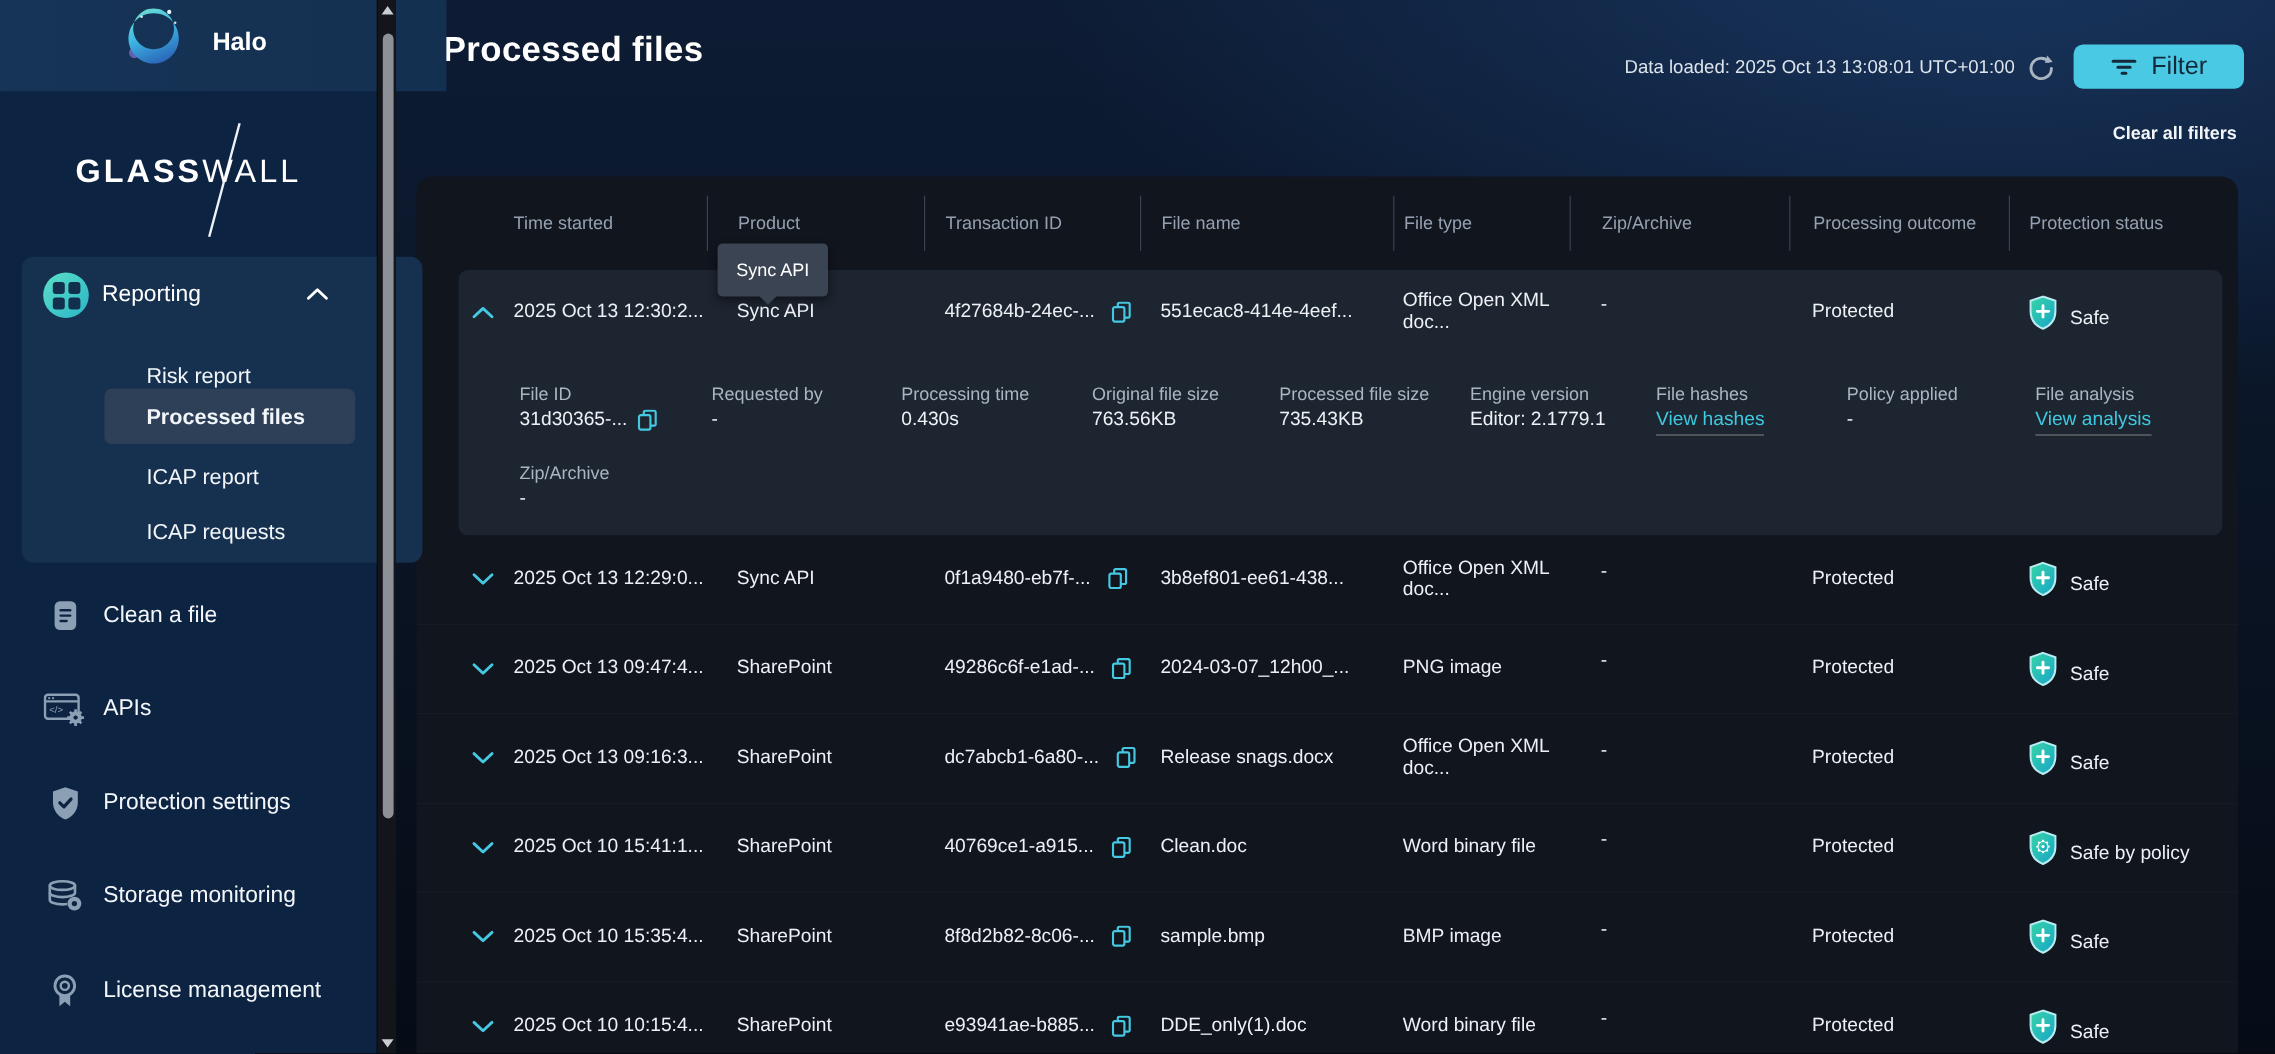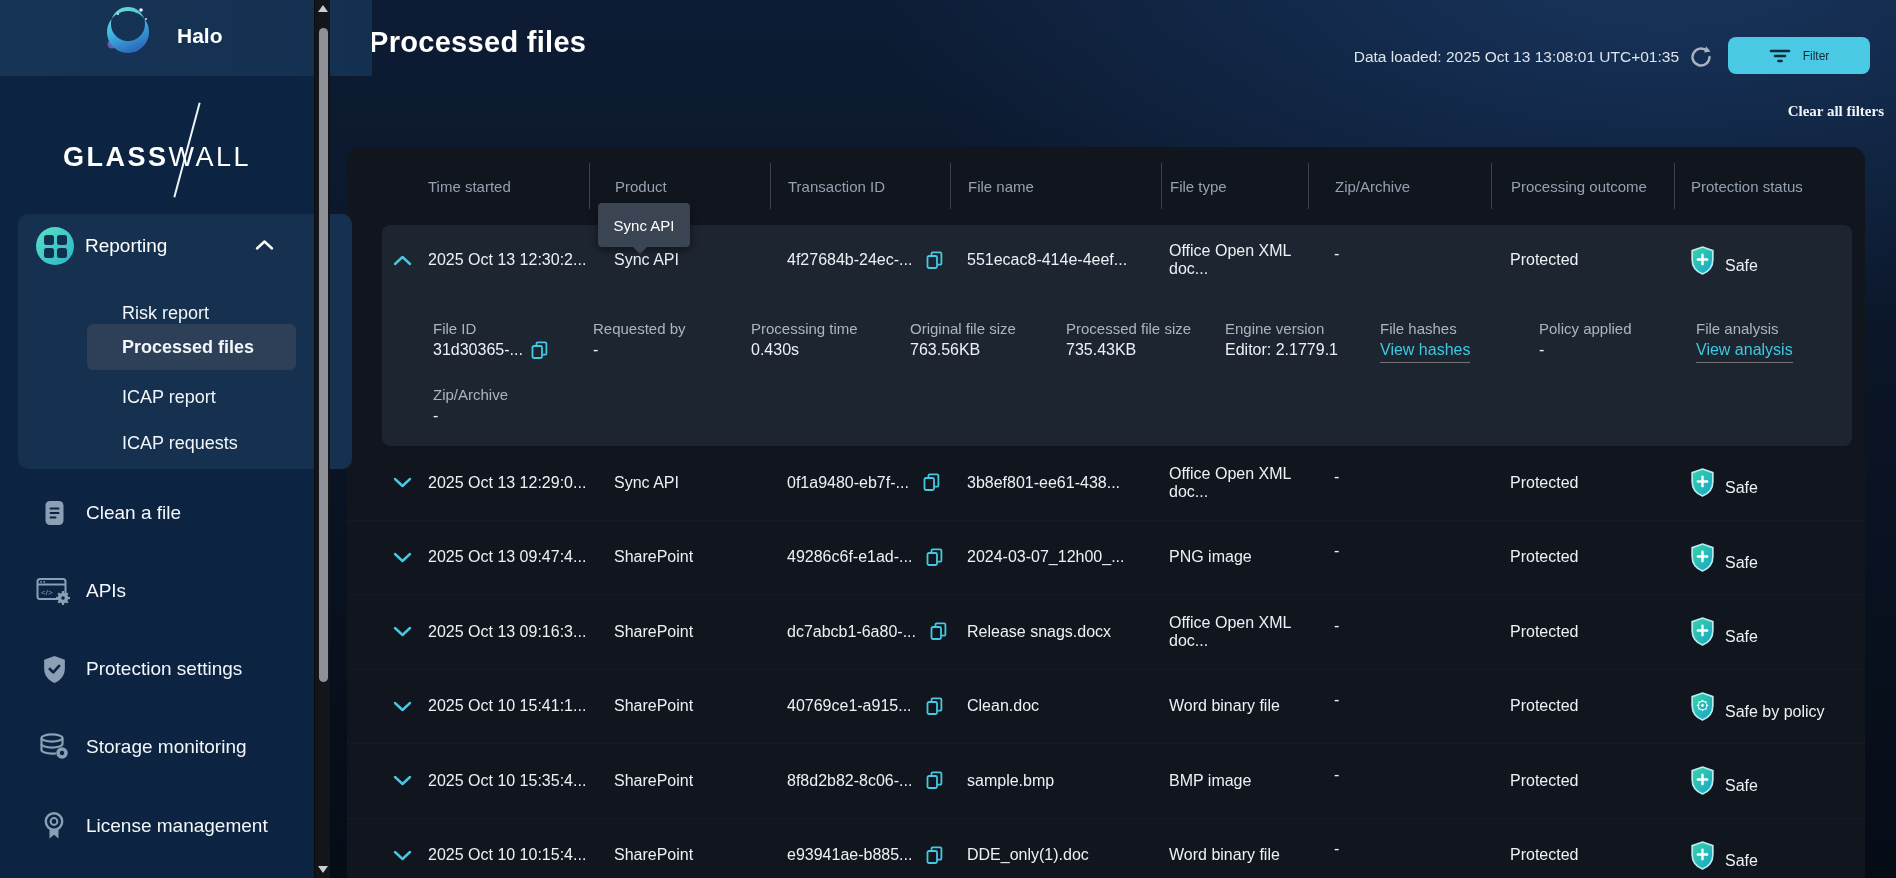--- a/index.html
+++ b/index.html
@@ -13,21 +13,21 @@
 
   
   .sidebar { position:absolute; left:0; top:0; width:314px; height:878px;
     background:#0d2342; z-index:5; }
   .sb-header { position:absolute; left:0; top:0; width:372px; height:76px;
     background:linear-gradient(90deg,#163456,#143051); display:flex; align-items:center; }
   .moon-wrap { position:absolute; left:98px; top:6px; width:60px; height:56px; }
   .brand-name { position:absolute; left:177px; top:24px; font-size:21px; font-weight:700; color:#fff; }
 
   .glasswall { position:absolute; left:0; top:128px; width:314px; text-align:center;
-    font-size:27px; color:#fff; letter-spacing:2.5px;margin-top:14px; }
+    font-size:27px; color:#fff; letter-spacing:2.5px; }
   .gw-bold { font-weight:700; }
   .gw-light { font-weight:300; }
   .gw-slash { position:absolute; left:186px; top:101px; width:2px; height:98px;
     background:#eef3f7; transform:rotate(15deg); }
 
   .rep-panel { position:absolute; left:18px; top:214px; width:334px; height:255px;
     background:#16314f; border-radius:10px; }
   .rep-row { position:absolute; left:0; top:12px; width:278px; height:42px; cursor:pointer; }
   .rep-icon { position:absolute; left:18px; top:1px; width:38px; height:38px; border-radius:50%;
     background:linear-gradient(135deg,#5cdfc6,#2ab5c8); display:flex; align-items:center; justify-content:center; }
@@ -64,23 +64,23 @@
   .varrow.up   { top:5px;  border-bottom:7px solid #c9ccd1; }
   .varrow.down { bottom:5px; border-top:7px solid #c9ccd1; }
 
   
   .page-title { position:absolute; left:369px; top:26px; font-size:29px; font-weight:700;
     color:#fff; letter-spacing:.3px; }
   .data-loaded { position:absolute; right:217px; top:48px; font-size:15.5px; color:#dde4eb; }
   .refresh-btn { position:absolute; left:1688px; top:44px; width:26px; height:26px; cursor:pointer; }
   .filter-btn { position:absolute; left:1728px; top:37px; width:142px; height:37px;
     background:#49c9e4; border:none; border-radius:8px; display:flex; align-items:center;
-    justify-content:center; gap:12px; font-family:inherit; font-size:12px; color:#14293a; cursor:pointer; }
-  .clear-filters { position:absolute; right:12px; top:103px; font-size:15px; font-weight:700;
-    color:#f2f5f8; cursor:pointer;font-family:Liberation Serif, serif; }
+    justify-content:center; gap:12px; font-family:inherit; font-size:21px; color:#14293a; cursor:pointer; }
+  .clear-filters { position:absolute; right:32px; top:103px; font-size:15px; font-weight:700;
+    color:#f2f5f8; cursor:pointer; }
 
   
   .panel { position:absolute; left:347px; top:147px; width:1518px; height:731px;
     background:#11151e; border-radius:14px 14px 0 0; }
   .tgrid { display:grid; grid-template-columns:81px 161px 181px 180px 179px 179px 183px 183px 1fr;
     align-items:center; }
   .thead { height:78px; font-size:15px; color:#95a1b0; }
   .thead > div { height:46px; display:flex; align-items:center; }
   .thead > div:nth-child(n+3) { border-left:1px solid #39424e; }
   .c2 { padding-left:0; } .c3 { padding-left:25px; } .c4 { padding-left:17px; }
@@ -244,21 +244,21 @@
     </div>
   </nav>
 
   <div class="vscroll">
     <div class="varrow up"></div>
     <div class="vthumb"></div>
     <div class="varrow down"></div>
   </div>
 
   <h1 class="page-title">Processed files</h1>
-  <span class="data-loaded">Data loaded: 2025 Oct 13 13:08:01 UTC+01:35</span>
+  <span class="data-loaded">Data loaded: 2025 Oct 13 13:08:01 UTC+01:00</span>
   <span class="refresh-btn">
     <svg width="26" height="26" viewBox="0 0 26 26">
       <path d="M21.5 13 A8.5 8.5 0 1 1 19 7" fill="none" stroke="#a9b4c1" stroke-width="2.4" stroke-linecap="round"></path>
       <polygon points="18,2.2 22.6,7.6 16.2,8.6" fill="#a9b4c1"></polygon>
     </svg>
   </span>
   <button class="filter-btn">
     <svg width="22" height="16" viewBox="0 0 22 16">
       <line x1="2" y1="3" x2="20" y2="3" stroke="#14293a" stroke-width="2.6" stroke-linecap="round"></line>
       <line x1="6" y1="8" x2="16" y2="8" stroke="#14293a" stroke-width="2.6" stroke-linecap="round"></line>

